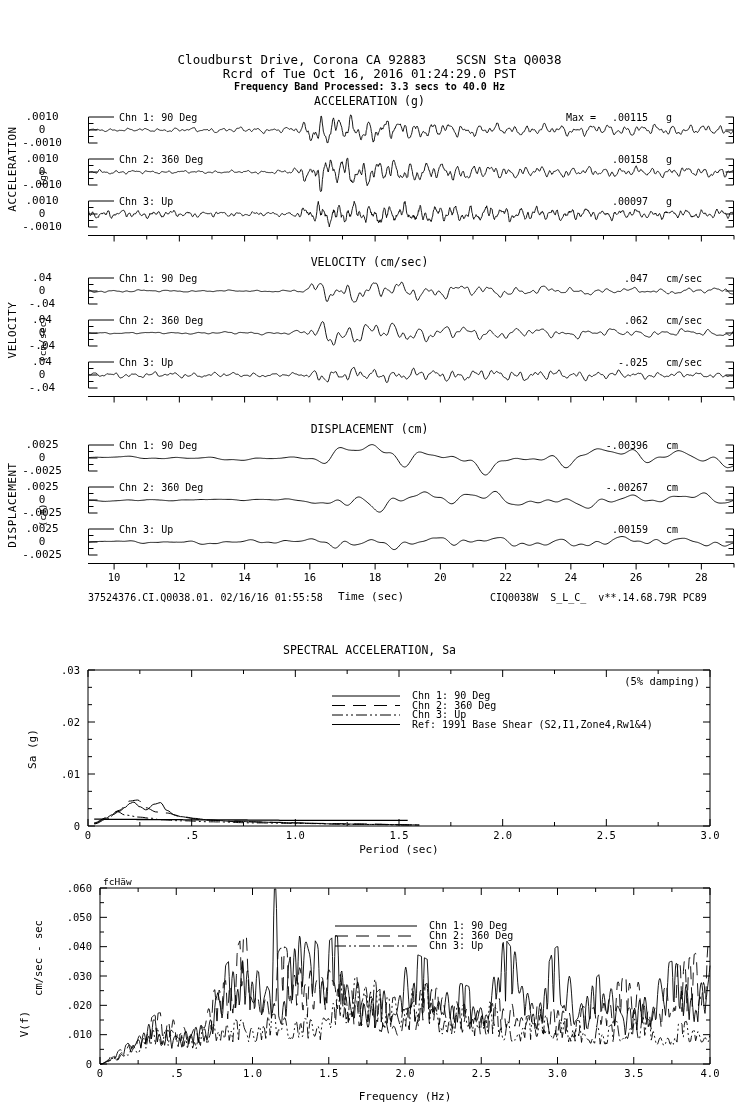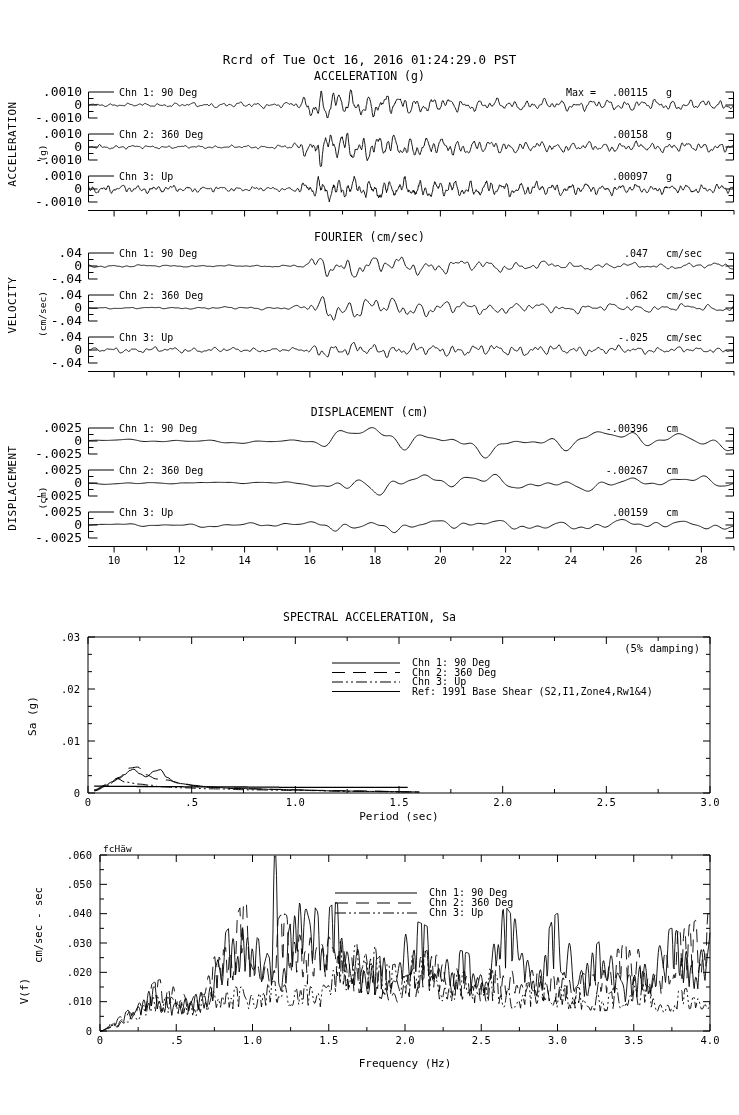--- a/index.html
+++ b/index.html
@@ -4,27 +4,27 @@
 <style>
   *{margin:0;padding:0;box-sizing:border-box}
   html,body{background:#fff}
   body{width:739px;height:1115px;color:#000;font-family:"DejaVu Sans Mono",monospace;position:relative;overflow:hidden}
   #page{position:relative;width:739px;height:1115px;padding-top:53px}
   .hdr{text-align:center;line-height:1.1}
   .hdr div{white-space:pre}
   .hdr .h1,.hdr .h2{font-size:12.5px}
   .hdr .h3,.hdr .h4{font-size:10px;font-weight:bold}
   .tsgroup{position:relative;width:672px}
-  .g0{margin-top:2px}.g1{margin-top:10px}.g2{margin-top:24px}
+  .g0{margin-top:2px}.g1{margin-top:10px}.g2{margin-top:16px}
   .gtitle{font-size:11.5px;text-align:center;width:739px;height:15px}
   .sidelabel{position:absolute;top:50%;left:12px;transform:translate(-50%,-50%) rotate(-90deg);font-size:11px;white-space:nowrap;letter-spacing:.5px}
   .sideunit{position:absolute;top:56%;left:42px;transform:translate(-50%,-50%) rotate(-90deg);font-size:9.5px;white-space:nowrap}
   .strip{position:relative;height:42px;width:739px}
   .strip svg{position:absolute;left:88px;top:0}
-  .ylab{position:absolute;width:80px;left:2px;text-align:right;font-size:13px;height:12px;line-height:12px;white-space:pre}
+  .ylab{position:absolute;width:80px;left:2px;text-align:center;font-size:11px;height:12px;line-height:12px;white-space:pre}
   .taxis{display:block;margin-left:88px}
   .ftr{position:relative;width:739px;font-size:10px;height:15px;margin-top:1px}
   .ftr span{white-space:pre}
   .ftr .fl{position:absolute;left:88px;top:2px}
   .ftr .fc{position:absolute;left:88px;width:566px;text-align:center;font-size:11px;top:0}
   .ftr .fr{position:absolute;left:490px;top:2px}
   .plotsec{position:relative;width:739px}
   .sa-sec{margin-top:38px}
   .fo-sec{margin-top:12px}
   .ptitle{font-size:11.5px;text-align:center;width:739px;height:15px}
@@ -33,21 +33,23 @@
   .fo-ylab2{position:absolute;left:24px;top:150px;transform:translate(-50%,-50%) rotate(-90deg);font-size:11px;white-space:nowrap}
   svg text{font-family:"DejaVu Sans Mono",monospace;fill:#000}
   svg path,svg line,svg rect{vector-effect:non-scaling-stroke}
 </style>
 </head>
 <body>
 
 <div id="page">
 
   <div class="hdr">
+    <div class="h1">Cloudburst Drive, Corona CA 92883    SCSN Sta Q0038</div>
     <div class="h2">Rcrd of Tue Oct 16, 2016 01:24:29.0 PST</div>
+    <div class="h3">Frequency Band Processed: 3.3 secs to 40.0 Hz</div>
   </div>
 
   <div class="tsgroup g0">
     <div class="gtitle">ACCELERATION (g)</div>
     <div class="sidelabel">ACCELERATION</div>
     <div class="sideunit">(g)</div>
     <div class="strips">
         <div class="strip">
           <div class="ylab" style="top: 2px;">.0010</div>
           <div class="ylab" style="top: 15px;">0</div>
@@ -138,21 +140,21 @@
         <line x1="482.8686868686869" y1="0.5" x2="482.8686868686869" y2="6.5" stroke="#000"></line>
         <line x1="515.4949494949495" y1="0.5" x2="515.4949494949495" y2="4.5" stroke="#000"></line>
         <line x1="548.1212121212121" y1="0.5" x2="548.1212121212121" y2="6.5" stroke="#000"></line>
         <line x1="580.7474747474748" y1="0.5" x2="580.7474747474748" y2="4.5" stroke="#000"></line>
         <line x1="613.3737373737374" y1="0.5" x2="613.3737373737374" y2="6.5" stroke="#000"></line>
         <line x1="646" y1="0.5" x2="646" y2="4.5" stroke="#000"></line>
       </svg>
   </div>
 
   <div class="tsgroup g1">
-    <div class="gtitle">FOURIER (cm/sec)</div>
+    <div class="gtitle">VELOCITY (cm/sec)</div>
     <div class="sidelabel">VELOCITY</div>
     <div class="sideunit">(cm/sec)</div>
     <div class="strips">
         <div class="strip">
           <div class="ylab" style="top: 2px;">.04</div>
           <div class="ylab" style="top: 15px;">0</div>
           <div class="ylab" style="top: 28px;">-.04</div>
           <svg width="646" height="42" viewBox="0 0 646 42">
             <line x1="0.5" y1="8" x2="0.5" y2="34" stroke="#000"></line>
             <line x1="645.5" y1="8" x2="645.5" y2="34" stroke="#000"></line>
@@ -347,20 +349,25 @@
         <line x1="515.4949494949495" y1="0.5" x2="515.4949494949495" y2="4.5" stroke="#000"></line>
         <line x1="548.1212121212121" y1="0.5" x2="548.1212121212121" y2="6.5" stroke="#000"></line>
         <text x="548.1212121212121" y="18" text-anchor="middle" font-size="10.5">26</text>
         <line x1="580.7474747474748" y1="0.5" x2="580.7474747474748" y2="4.5" stroke="#000"></line>
         <line x1="613.3737373737374" y1="0.5" x2="613.3737373737374" y2="6.5" stroke="#000"></line>
         <text x="613.3737373737374" y="18" text-anchor="middle" font-size="10.5">28</text>
         <line x1="646" y1="0.5" x2="646" y2="4.5" stroke="#000"></line>
       </svg>
   </div>
 
+  <div class="ftr">
+    <span class="fl">37524376.CI.Q0038.01. 02/16/16 01:55:58</span>
+    <span class="fc">Time (sec)</span>
+    <span class="fr">CIQ0038W  S_L_C_  v**.14.68.79R PC89</span>
+  </div>
 
   <div class="plotsec sa-sec">
     <div class="ptitle">SPECTRAL ACCELERATION, Sa</div>
     <div class="sa-ylab">Sa (g)</div>
     <svg width="739" height="200" viewBox="0 0 739 200">
         <rect x="88" y="12" width="622" height="156" fill="none" stroke="#000"></rect>
         <line x1="88" y1="168" x2="88" y2="161" stroke="#000"></line>
         <line x1="88" y1="12" x2="88" y2="19" stroke="#000"></line>
         <text x="88" y="181" text-anchor="middle" font-size="10.5">0</text>
         <line x1="191.66666666666669" y1="168" x2="191.66666666666669" y2="161" stroke="#000"></line>

